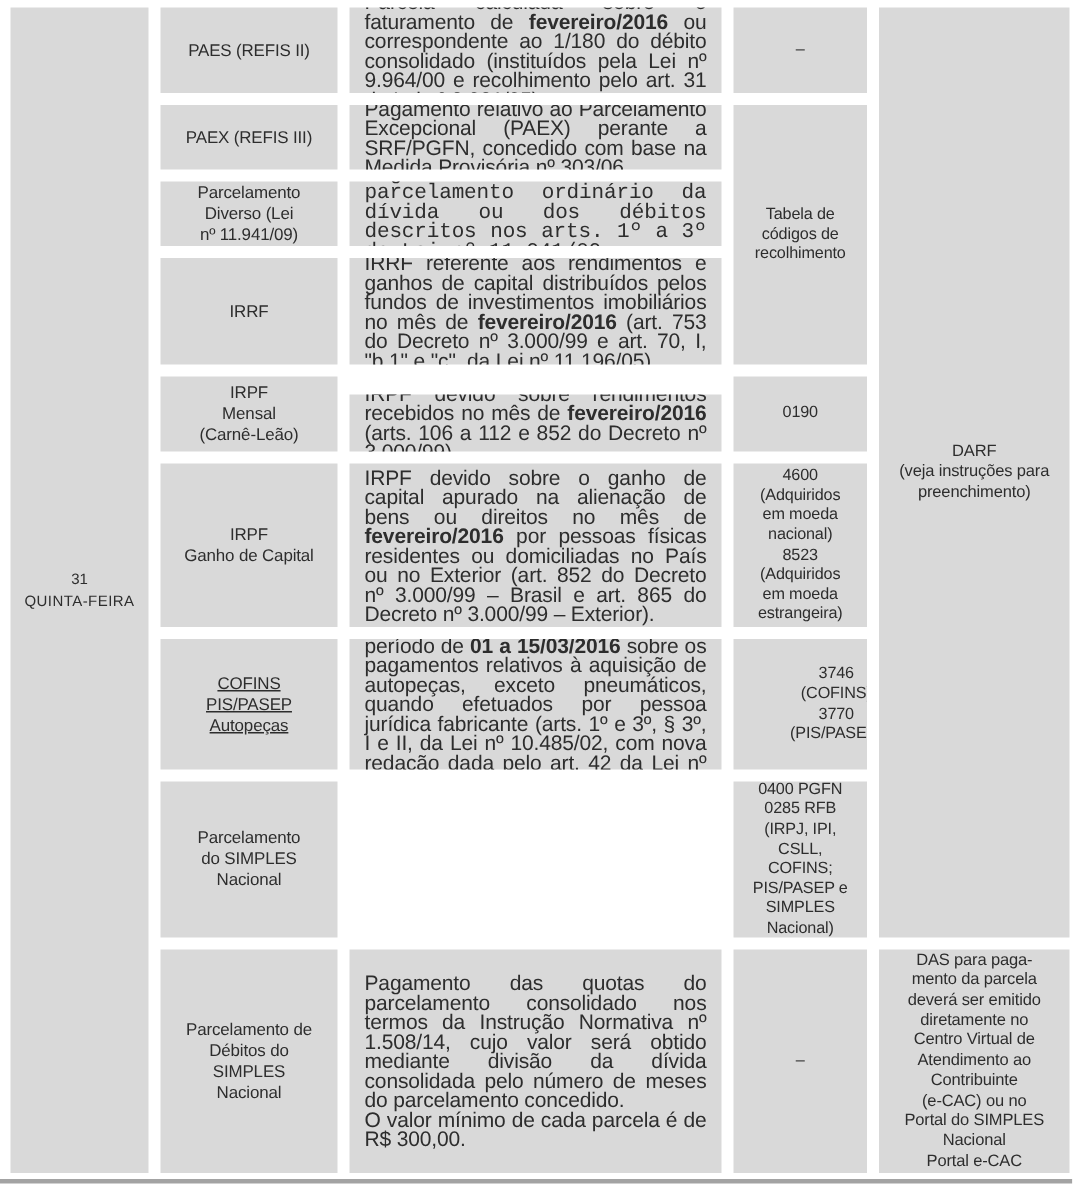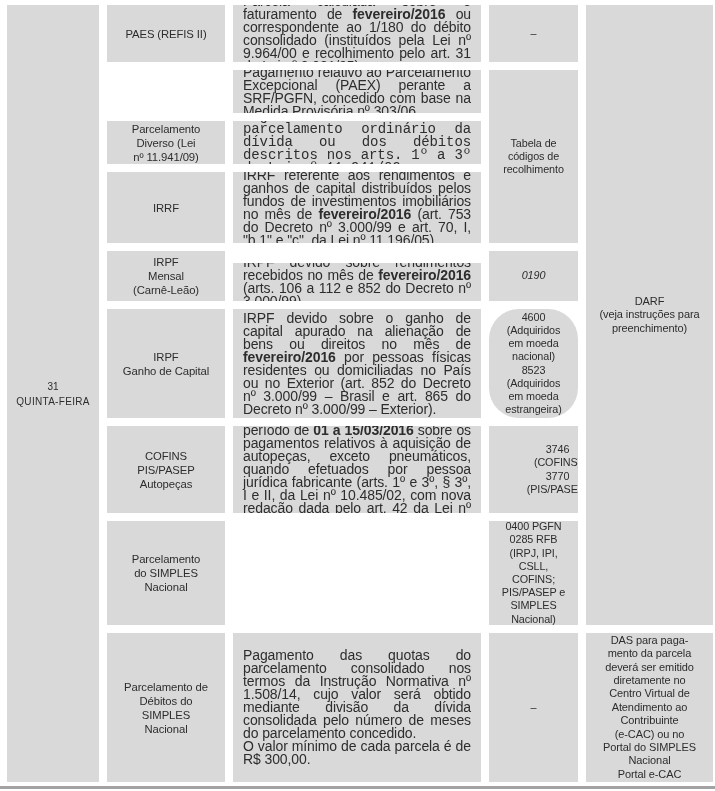--- a/index.html
+++ b/index.html
@@ -67,20 +67,23 @@
       <div class="day-number">31</div>
       <div class="weekday">QUINTA-FEIRA</div>
     </div>
 
   <div class="cell center name" style="grid-area: 1 / 2 / span 1;">
         <div class="txt">PAES (REFIS II)</div>
       </div>
       <div class="cell desc" style="grid-area: 1 / 3 / span 1;">
         <div class="txt">Parcela calculada sobre o faturamento de <b>fevereiro/2016</b> ou correspondente ao 1/180 do débito consolidado (instituídos pela Lei nº 9.964/00 e recolhimento pelo art. 31 da Lei nº 8.981/95).</div>
       </div>
+      <div class="cell center name" style="grid-area: 2 / 2 / span 1;">
+        <div class="txt">PAEX (REFIS III)</div>
+      </div>
       <div class="cell desc" style="grid-area: 2 / 3 / span 1;">
         <div class="txt">Pagamento relativo ao Parcelamento Excepcional (PAEX) perante a SRF/PGFN, concedido com base na Medida Provisória nº 303/06.</div>
       </div>
       <div class="cell center name" style="grid-area: 3 / 2 / span 1;">
         <div class="txt">Parcelamento
 Diverso (Lei
 nº 11.941/09)</div>
       </div>
       <div class="cell desc" style="grid-area: 3 / 3 / span 1; font-family: Liberation Mono, monospace;">
         <div class="txt">Pagamento relativo ao parcelamento ordinário da dívida ou dos débitos descritos nos arts. 1º a 3º da Lei nº 11.941/09.</div>
@@ -99,21 +102,21 @@
       <div class="cell desc" style="grid-area: 5 / 3 / span 1; margin-top: 12px;">
         <div class="txt">IRPF devido sobre rendimentos recebidos no mês de <b>fevereiro/2016</b> (arts. 106 a 112 e 852 do Decreto nº 3.000/99).</div>
       </div>
       <div class="cell center name" style="grid-area: 6 / 2 / span 1;">
         <div class="txt">IRPF
 Ganho de Capital</div>
       </div>
       <div class="cell desc" style="grid-area: 6 / 3 / span 1;">
         <div class="txt">IRPF devido sobre o ganho de capital apurado na alienação de bens ou direitos no mês de <b>fevereiro/2016</b> por pessoas físicas residentes ou domiciliadas no País ou no Exterior (art. 852 do Decreto nº 3.000/99 – Brasil e art. 865 do Decreto nº 3.000/99 – Exterior).</div>
       </div>
-      <div class="cell center name" style="grid-area: 7 / 2 / span 1;">
+      <div class="cell center name" style="grid-area: 7 / 2 / span 1; text-decoration: underline;">
         <div class="txt">COFINS
 PIS/PASEP
 Autopeças</div>
       </div>
       <div class="cell desc" style="grid-area: 7 / 3 / span 1;">
         <div class="txt">PIS/PASEP e COFINS incidentes no período de <b>01 a 15/03/2016</b> sobre os pagamentos relativos à aquisição de autopeças, exceto pneumáticos, quando efetuados por pessoa jurídica fabricante (arts. 1º e 3º, § 3º, I e II, da Lei nº 10.485/02, com nova redação dada pelo art. 42 da Lei nº 11.196/05).</div>
       </div>
       <div class="cell center name" style="grid-area: 8 / 2 / span 1;">
         <div class="txt">Parcelamento
 do SIMPLES
@@ -130,24 +133,24 @@
 O valor mínimo de cada parcela é de R$ 300,00.</div>
       </div>
       <div class="cell center code" style="grid-area: 1 / 4 / span 1;">
         <div class="txt">–</div>
       </div>
       <div class="cell center code" style="grid-area: 2 / 4 / span 3;">
         <div class="txt">Tabela de
 códigos de
 recolhimento</div>
       </div>
-      <div class="cell center code" style="grid-area: 5 / 4 / span 1; font-style: italic;">
+      <div class="cell center code" style="grid-area: 5 / 4 / span 1;">
         <div class="txt">0190</div>
       </div>
-      <div class="cell center code" style="grid-area: 6 / 4 / span 1; border-radius: 30px;">
+      <div class="cell center code" style="grid-area: 6 / 4 / span 1;">
         <div class="txt">4600
 (Adquiridos
 em moeda
 nacional)
 8523
 (Adquiridos
 em moeda
 estrangeira)</div>
       </div>
       <div class="cell center code" style="grid-area: 7 / 4 / span 1; padding-left: 48px;">

